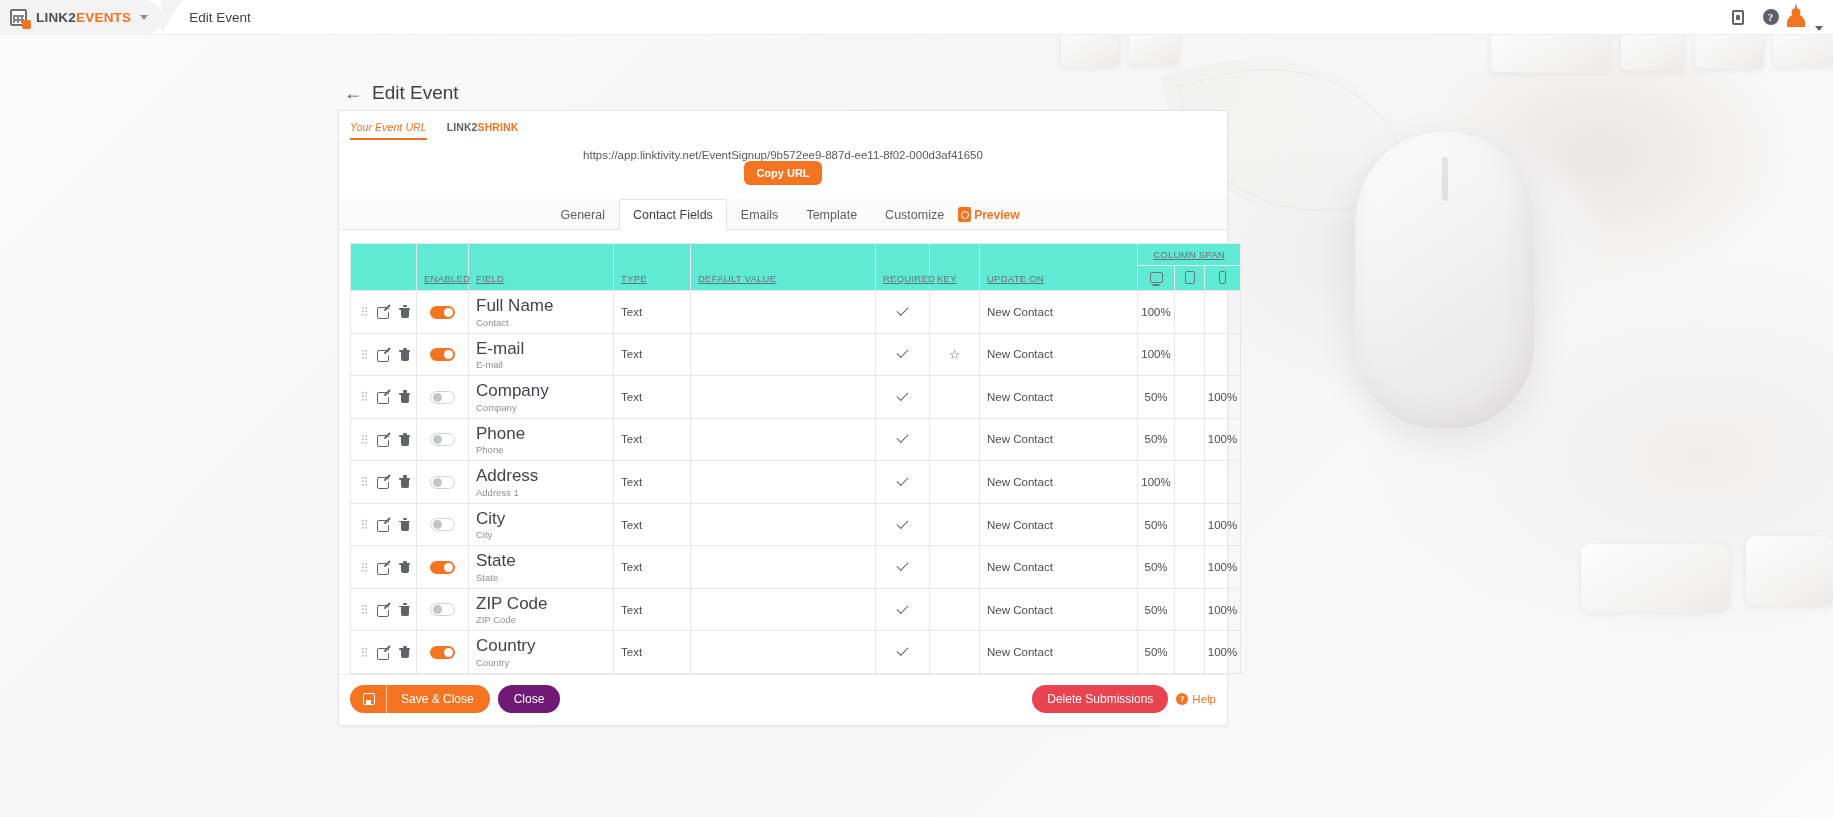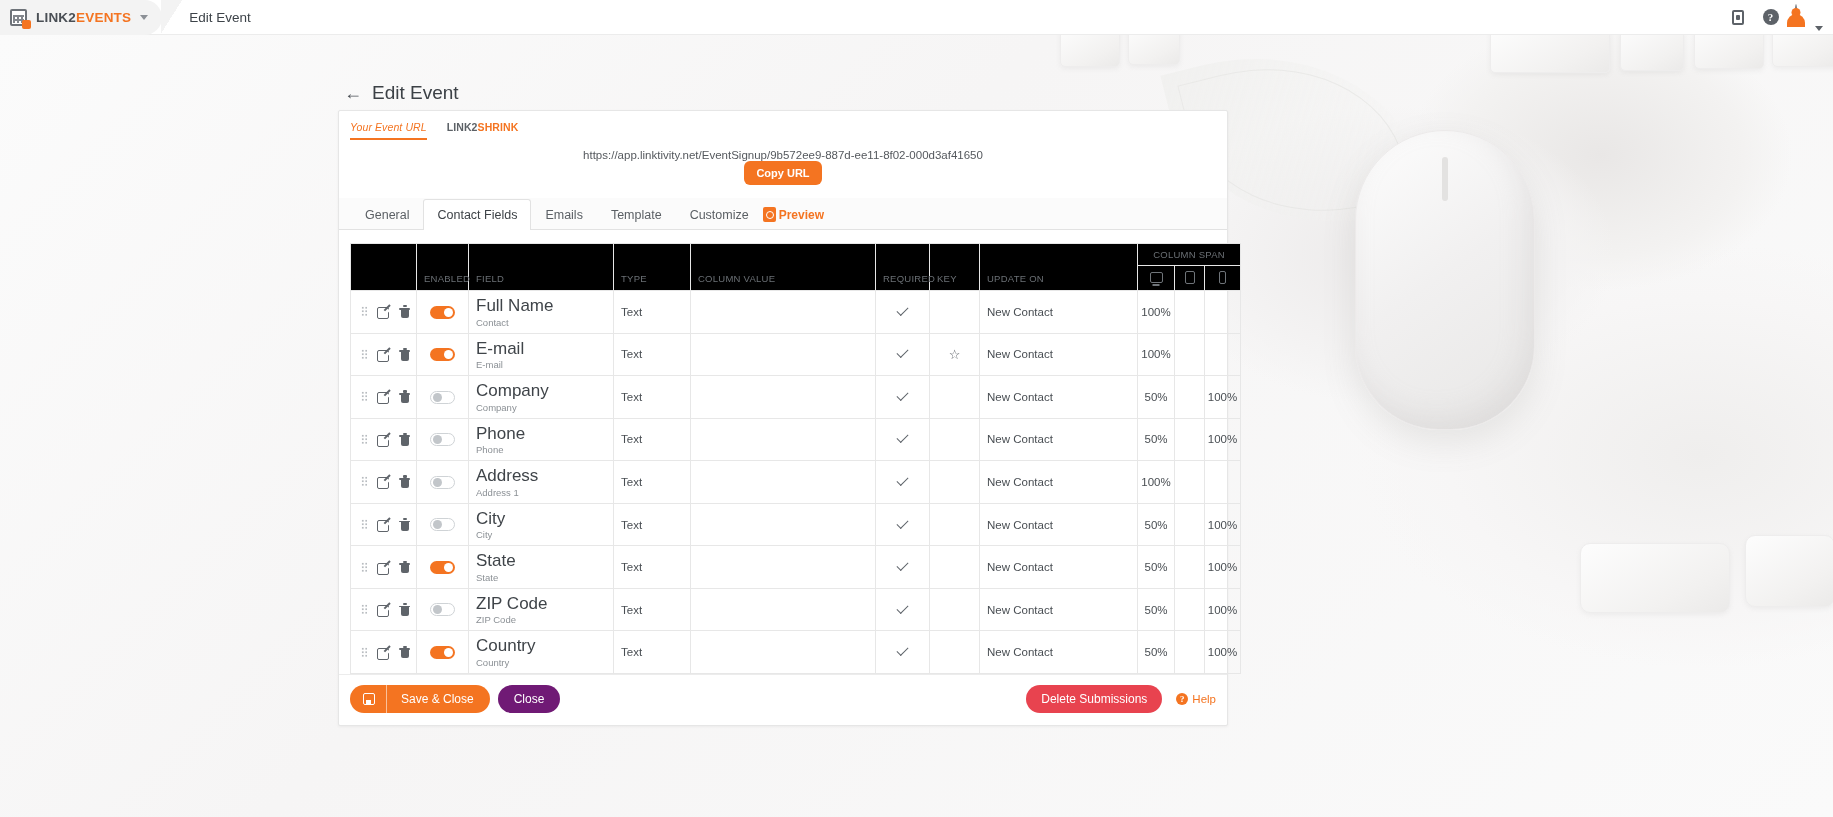--- a/index.html
+++ b/index.html
@@ -161,21 +161,21 @@
   }
   .url-text { font-size: 11.5px; color: #55595e; }
   .btn-copy {
     background: #f47421; color: #fff; border: none; border-radius: 6px;
     font-size: 11px; font-weight: 700; padding: 6px 12px; cursor: pointer;
     font-family: "Liberation Sans", sans-serif;
   }
 
   
   .tabs-bar {
-    display: flex; align-items: flex-end; justify-content: flex-start;
+    display: flex; align-items: flex-end; justify-content: center;
     border-bottom: 1px solid #e2e2e2; padding: 0 12px;
     background: #fbfbfb;
   }
   .tabs { display: flex; align-items: flex-end; gap: 0; }
   .tab {
     font-size: 12.5px; color: #5a5f64; padding: 8px 13px 8px 13px; cursor: pointer;
     border: 1px solid transparent; border-bottom: none; position: relative; top: 1px;
   }
   .tab.active {
     background: #fff; border-color: #e2e2e2; border-radius: 3px 3px 0 0; color: #3d4247;
@@ -191,22 +191,22 @@
     content:""; position:absolute; left:3px; top:4px; width:6px;height:6px;
     border:1.5px solid #fff; border-radius:50%;
   }
 
   
   .table-wrap { padding: 13px 11px 0 11px; }
   table.fields { width: 100%; border-collapse: collapse; table-layout: fixed; }
   table.fields th, table.fields td {
     border: 1px solid #e7e7e7; vertical-align: middle;
   }
-  thead th { background: #000000; font-weight: 400; color: #6b7075; font-size: 9.5px;
-    letter-spacing: .25px; text-align: left; padding: 6px 7px; height: 22px; }
+  thead th { background: #5eead4; font-weight: 400; color: #6b7075; font-size: 9.5px;
+    letter-spacing: .25px; text-align: left; padding: 6px 7px; height: 22px; text-decoration: underline; }
   thead th.b { vertical-align: bottom; }
   .colspan-head { text-align: center; font-size: 9.5px; color: #6b7075; letter-spacing:.25px; padding: 5px 0; }
   .dev-head { text-align: center; padding: 5px 0 4px 0; }
 
   .ic-monitor { display:inline-block; width:13px;height:11px;border:1.6px solid #6f7479;border-radius:2px;position:relative; }
   .ic-monitor::after{content:"";position:absolute;left:50%;bottom:-4px;transform:translateX(-50%);width:7px;height:1.6px;background:#6f7479;}
   .ic-tablet { display:inline-block; width:10px;height:13px;border:1.6px solid #6f7479;border-radius:2px; }
   .ic-phone { display:inline-block; width:7.5px;height:13px;border:1.6px solid #6f7479;border-radius:2px; }
 
   tbody td { font-size: 11.5px; color: #494e53; padding: 5px 7px; height: 33px; }
@@ -284,21 +284,21 @@
   }
   .btn-save .ic-save::after {
     content:""; position:absolute; left:2px; bottom:0; width:5px; height:4px; background:#fff;
   }
   .btn-save .divider { width: 1px; align-self: stretch; background: rgba(255,255,255,.55); }
   .btn-save .lbl { font-size: 12px; font-weight: 400; padding: 7px 16px 7px 14px; }
   .btn-close {
     background: #701a75; color: #fff; border: none; border-radius: 15px;
     font-size: 12px; padding: 7px 16px; cursor: pointer; font-family: "Liberation Sans", sans-serif;
   }
-  .footer-right { display: flex; align-items: center; gap: 14px; }
+  .footer-right { display: flex; align-items: center; gap: 8px; }
   .btn-delete {
     background: #e8434f; color: #fff; border: none; border-radius: 15px;
     font-size: 12px; padding: 7px 15px; cursor: pointer; font-family: "Liberation Sans", sans-serif;
   }
   .help-link { display:flex; align-items:center; gap:4px; color:#f47421; font-size:11.5px; cursor:pointer; }
   .ic-helpo {
     width: 12px; height: 12px; border-radius: 50%; background:#f47421; color:#fff;
     font-size: 9px; font-weight:700; display:flex;align-items:center;justify-content:center;
     font-family: "Liberation Serif", serif;
   }
@@ -394,21 +394,21 @@
           <col style="width:37px">
             <col style="width:30px">
             <col style="width:36px">
         </colgroup>
         <thead>
           <tr>
             <th rowspan="2" class="b"></th>
             <th rowspan="2" class="b">ENABLED</th>
             <th rowspan="2" class="b">FIELD</th>
             <th rowspan="2" class="b">TYPE</th>
-            <th rowspan="2" class="b">COLUMN VALUE</th>
+            <th rowspan="2" class="b">DEFAULT VALUE</th>
             <th rowspan="2" class="b">REQUIRED</th>
             <th rowspan="2" class="b">KEY</th>
             <th rowspan="2" class="b">UPDATE ON</th>
             <th colspan="3" class="colspan-head">COLUMN SPAN</th>
           </tr>
           <tr>
             <th class="dev-head"><span class="ic-monitor"></span></th>
             <th class="dev-head"><span class="ic-tablet"></span></th>
             <th class="dev-head"><span class="ic-phone"></span></th>
           </tr>

